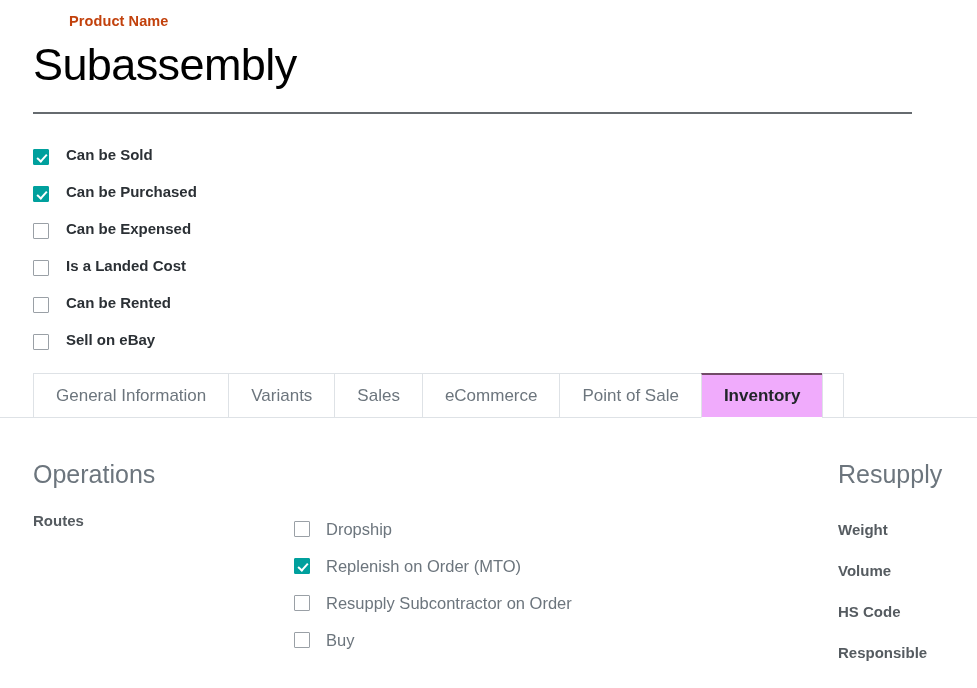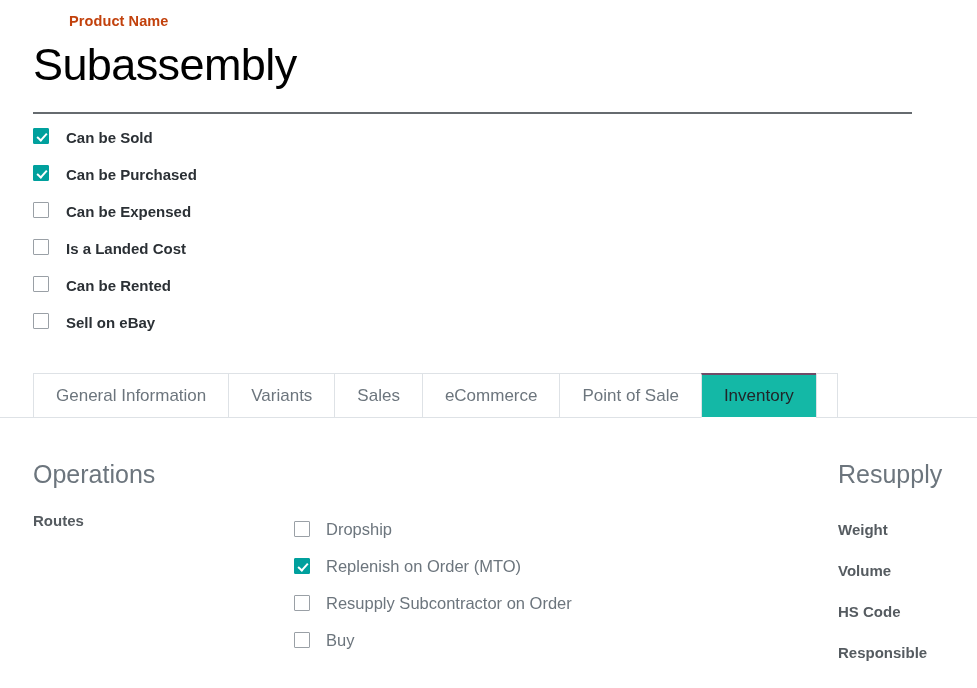--- a/index.html
+++ b/index.html
@@ -57,21 +57,21 @@
   }
 
   
   .bool-list {
     position: absolute;
     left: 33px;
     top: 128px;
   }
   .bool-row {
     display: flex;
-    align-items: flex-start;
+    align-items: flex-end;
     height: 37px;
   }
   .cb {
     width: 16px;
     height: 16px;
     box-sizing: border-box;
     flex: 0 0 16px;
     border: 1px solid #9aa0a6;
     background: #ffffff;
     border-radius: 1px;
@@ -140,23 +140,24 @@
     white-space: nowrap;
     line-height: 22px;
   }
   .tab:last-child {
     border-right: 1px solid #dee2e6;
   }
   .tab.active {
     color: #212529;
     border-top: 2px solid #714b67;
     border-bottom: 1px solid #ffffff;
-    background: #14b8a6;
+    background: #f0abfc;
     position: relative;
     z-index: 3;
+    font-weight: bold;
   }
   .tab.partial {
     padding: 0 10px;
     overflow: hidden;
   }
 
   
   .group-heading {
     font-size: 25px;
     font-weight: 400;

